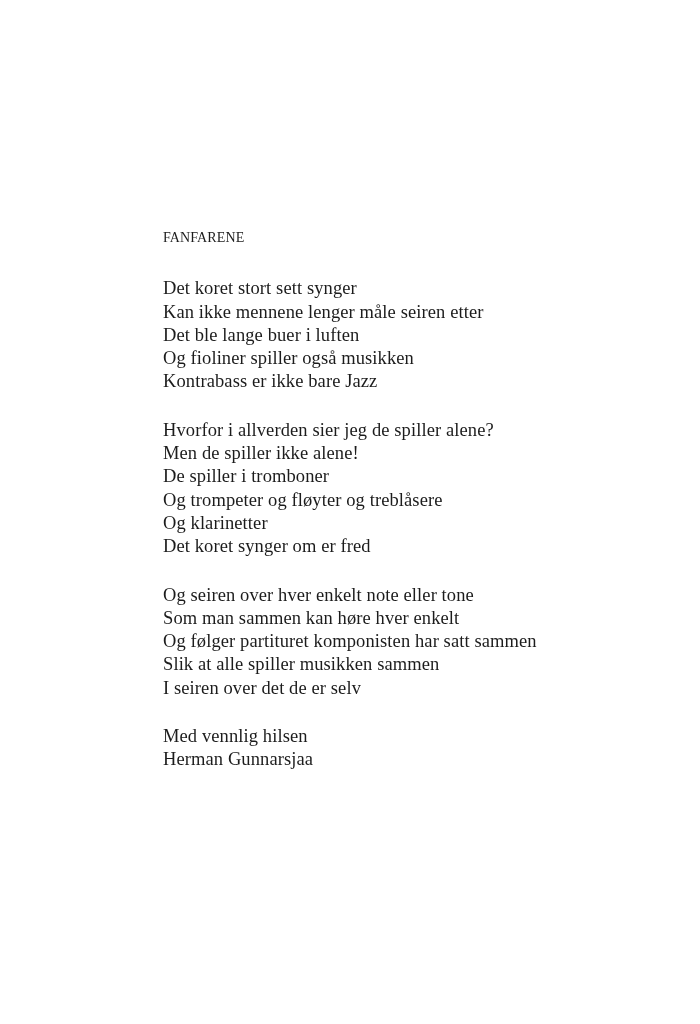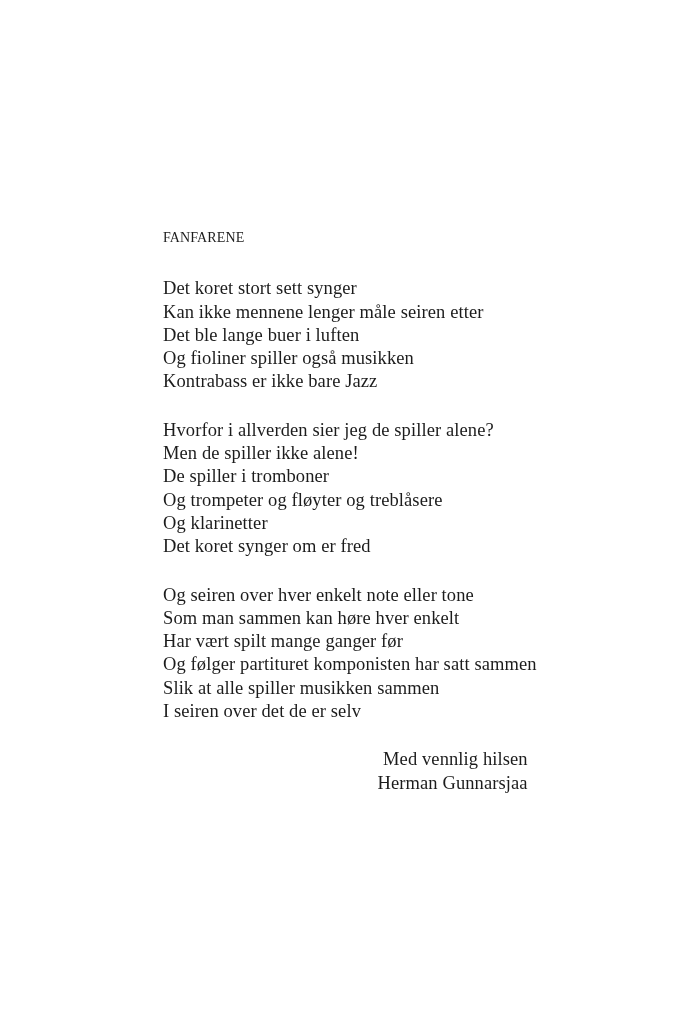--- a/index.html
+++ b/index.html
@@ -33,22 +33,21 @@
     font-weight: normal;
     line-height: 23.3px;
   }
   .stanza {
     margin: 0 1px 25px 0;
   }
   .line {
     display: block;
   }
   .closing {
-    margin: 10px;
-    text-align: right;
+    margin: 0;
   }
 </style>
 </head>
 <body>
 
 <div class="page">
   <div class="poem">
 
     <h1 class="title">FANFARENE</h1>
 
@@ -65,21 +64,20 @@
       <span class="line">Men de spiller ikke alene!</span>
       <span class="line">De spiller i tromboner</span>
       <span class="line">Og trompeter og fløyter og treblåsere</span>
       <span class="line">Og klarinetter</span>
       <span class="line">Det koret synger om er fred</span>
     </div>
 
     <div class="stanza">
       <span class="line">Og seiren over hver enkelt note eller tone</span>
       <span class="line">Som man sammen kan høre hver enkelt</span>
-      <span class="line">Har vært spilt mange ganger før</span>
       <span class="line">Og følger partituret komponisten har satt sammen</span>
       <span class="line">Slik at alle spiller musikken sammen</span>
       <span class="line">I seiren over det de er selv</span>
     </div>
 
     <div class="closing">
       <span class="line">Med vennlig hilsen</span>
       <span class="line">Herman Gunnarsjaa</span>
     </div>
 

